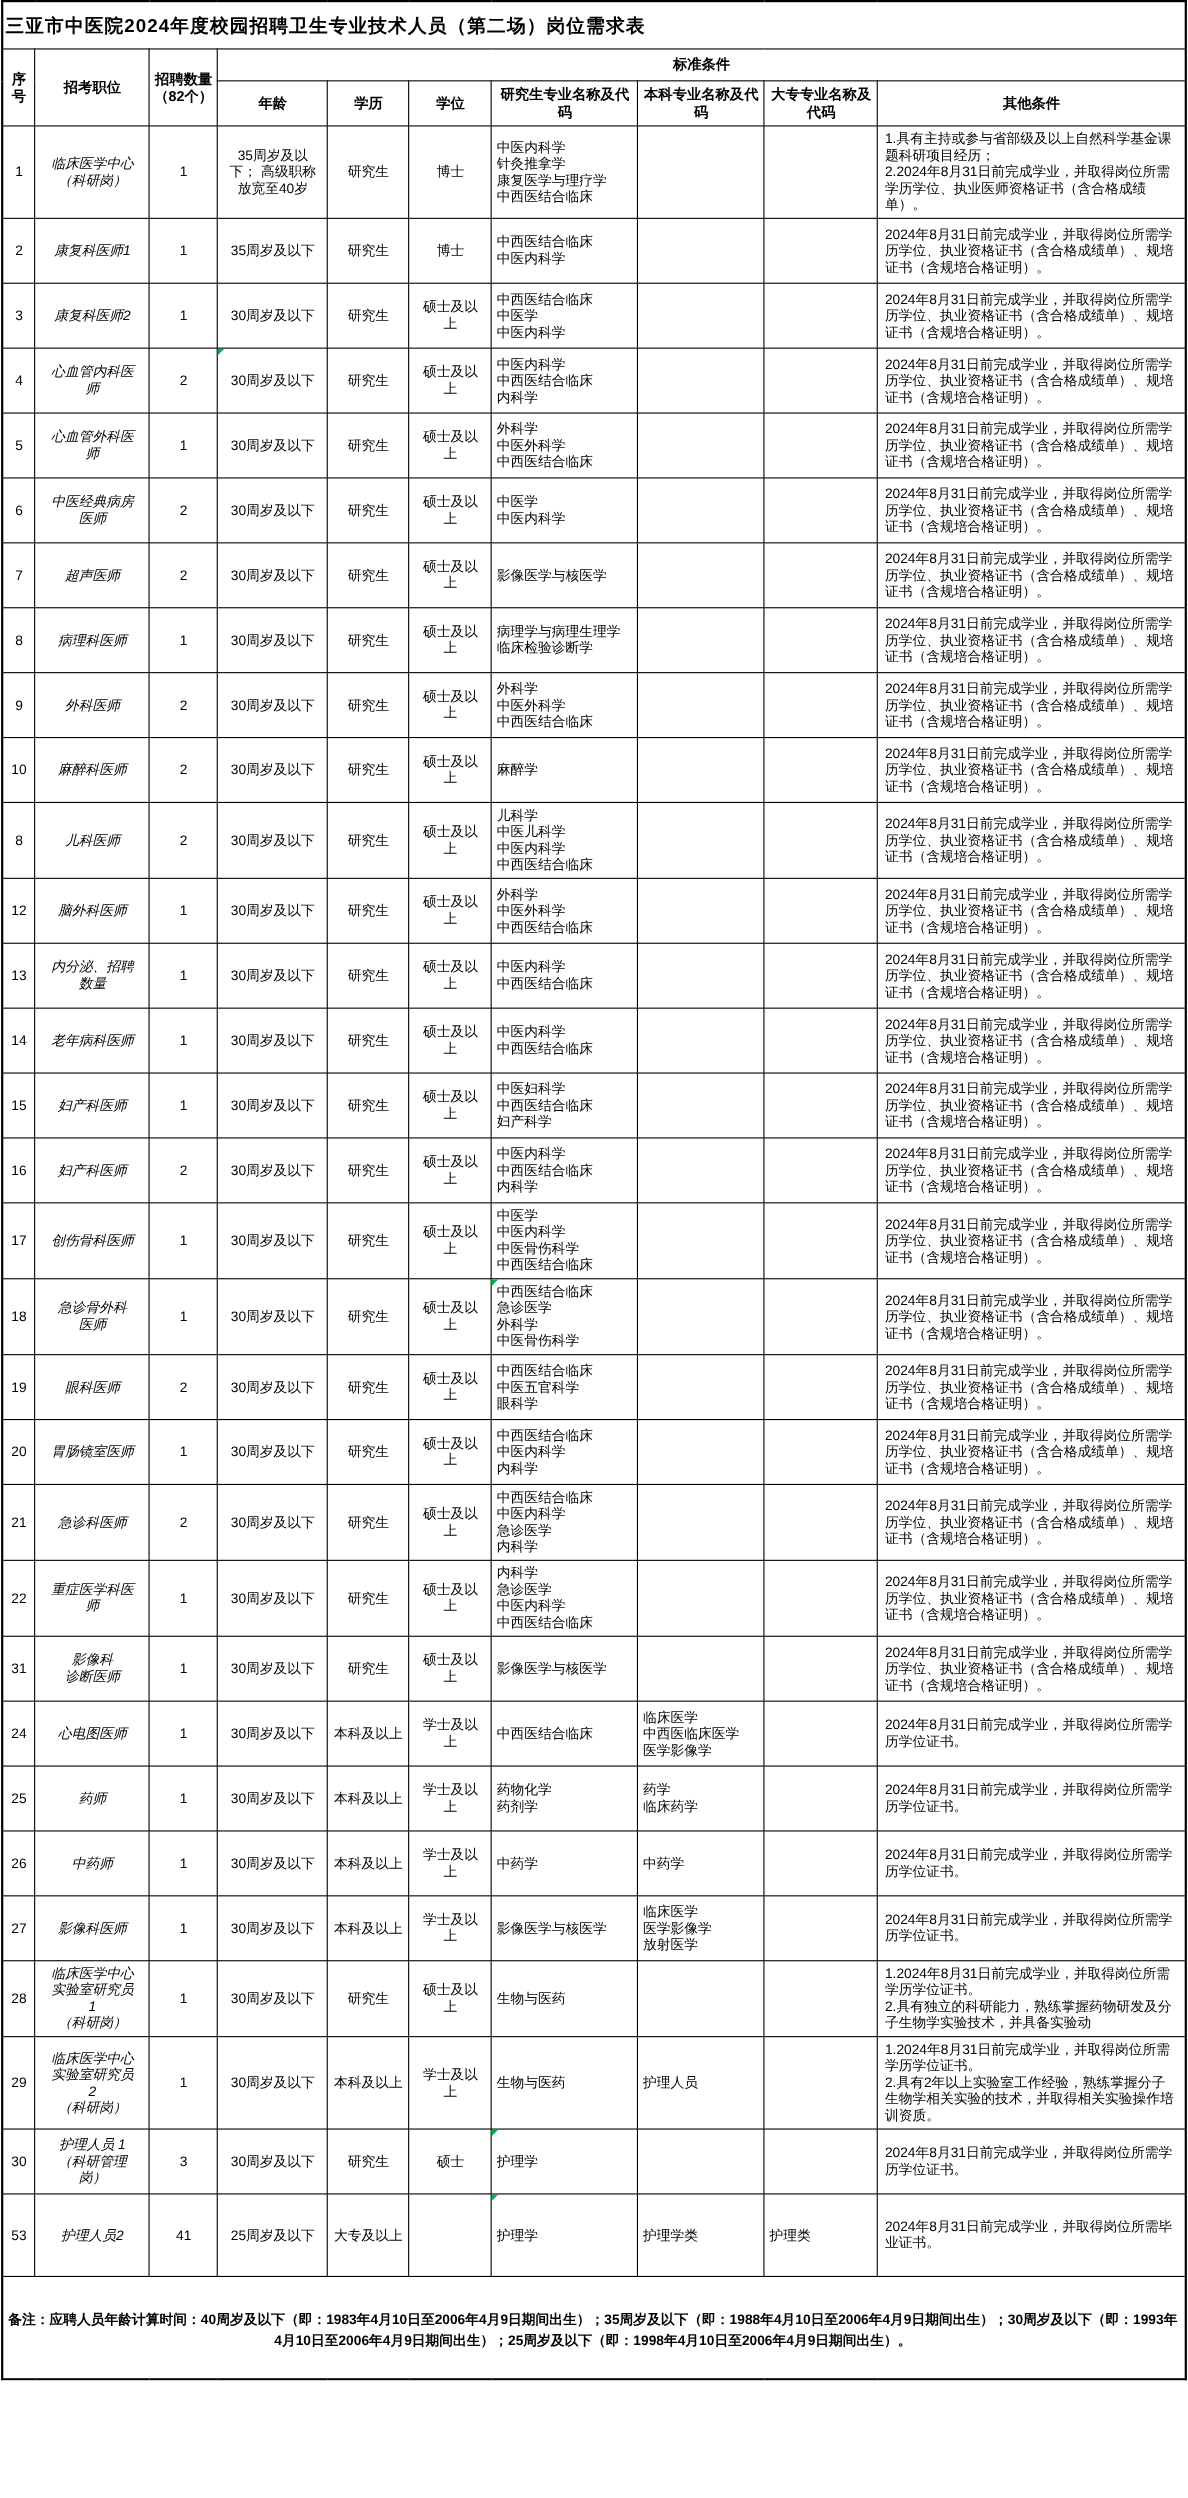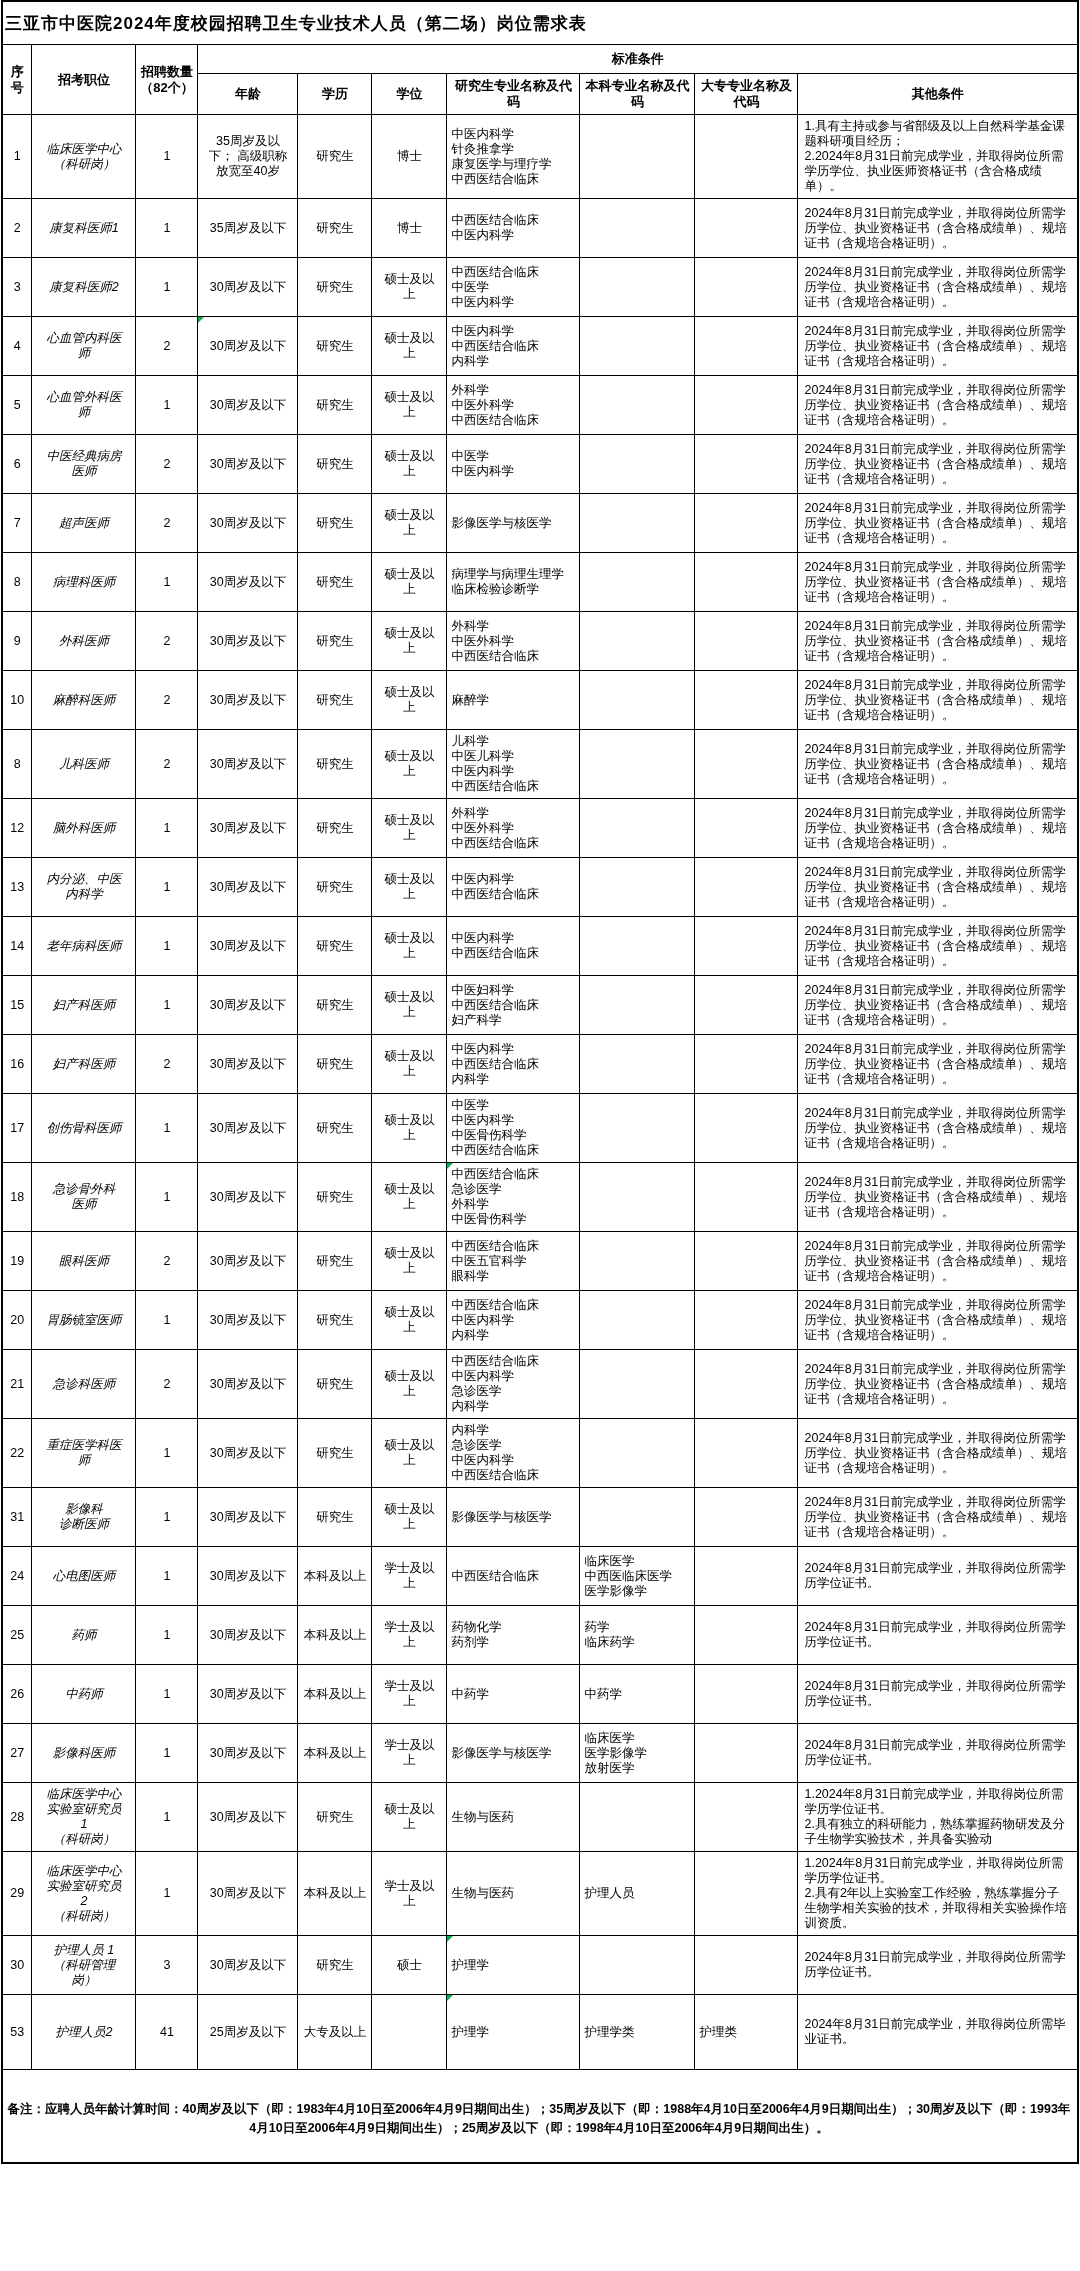--- a/index.html
+++ b/index.html
@@ -272,21 +272,21 @@
           <div>中西医结合临床</div>
         </td>
         <td class="l"></td>
         <td class="l"></td>
         <td class="l other">
           <div>2024年8月31日前完成学业，并取得岗位所需学历学位、执业资格证书（含合格成绩单）、规培证书（含规培合格证明）。</div>
         </td>
       </tr>
       <tr>
         <td class="c">13</td>
-        <td class="c pos">内分泌、中医内科学</td>
+        <td class="c pos">内分泌、招聘数量</td>
         <td class="c">1</td>
         <td class="c age">30周岁及以下</td>
         <td class="c">研究生</td>
         <td class="c deg">硕士及以上</td>
         <td class="l">
           <div>中医内科学</div>
           <div>中西医结合临床</div>
         </td>
         <td class="l"></td>
         <td class="l"></td>

